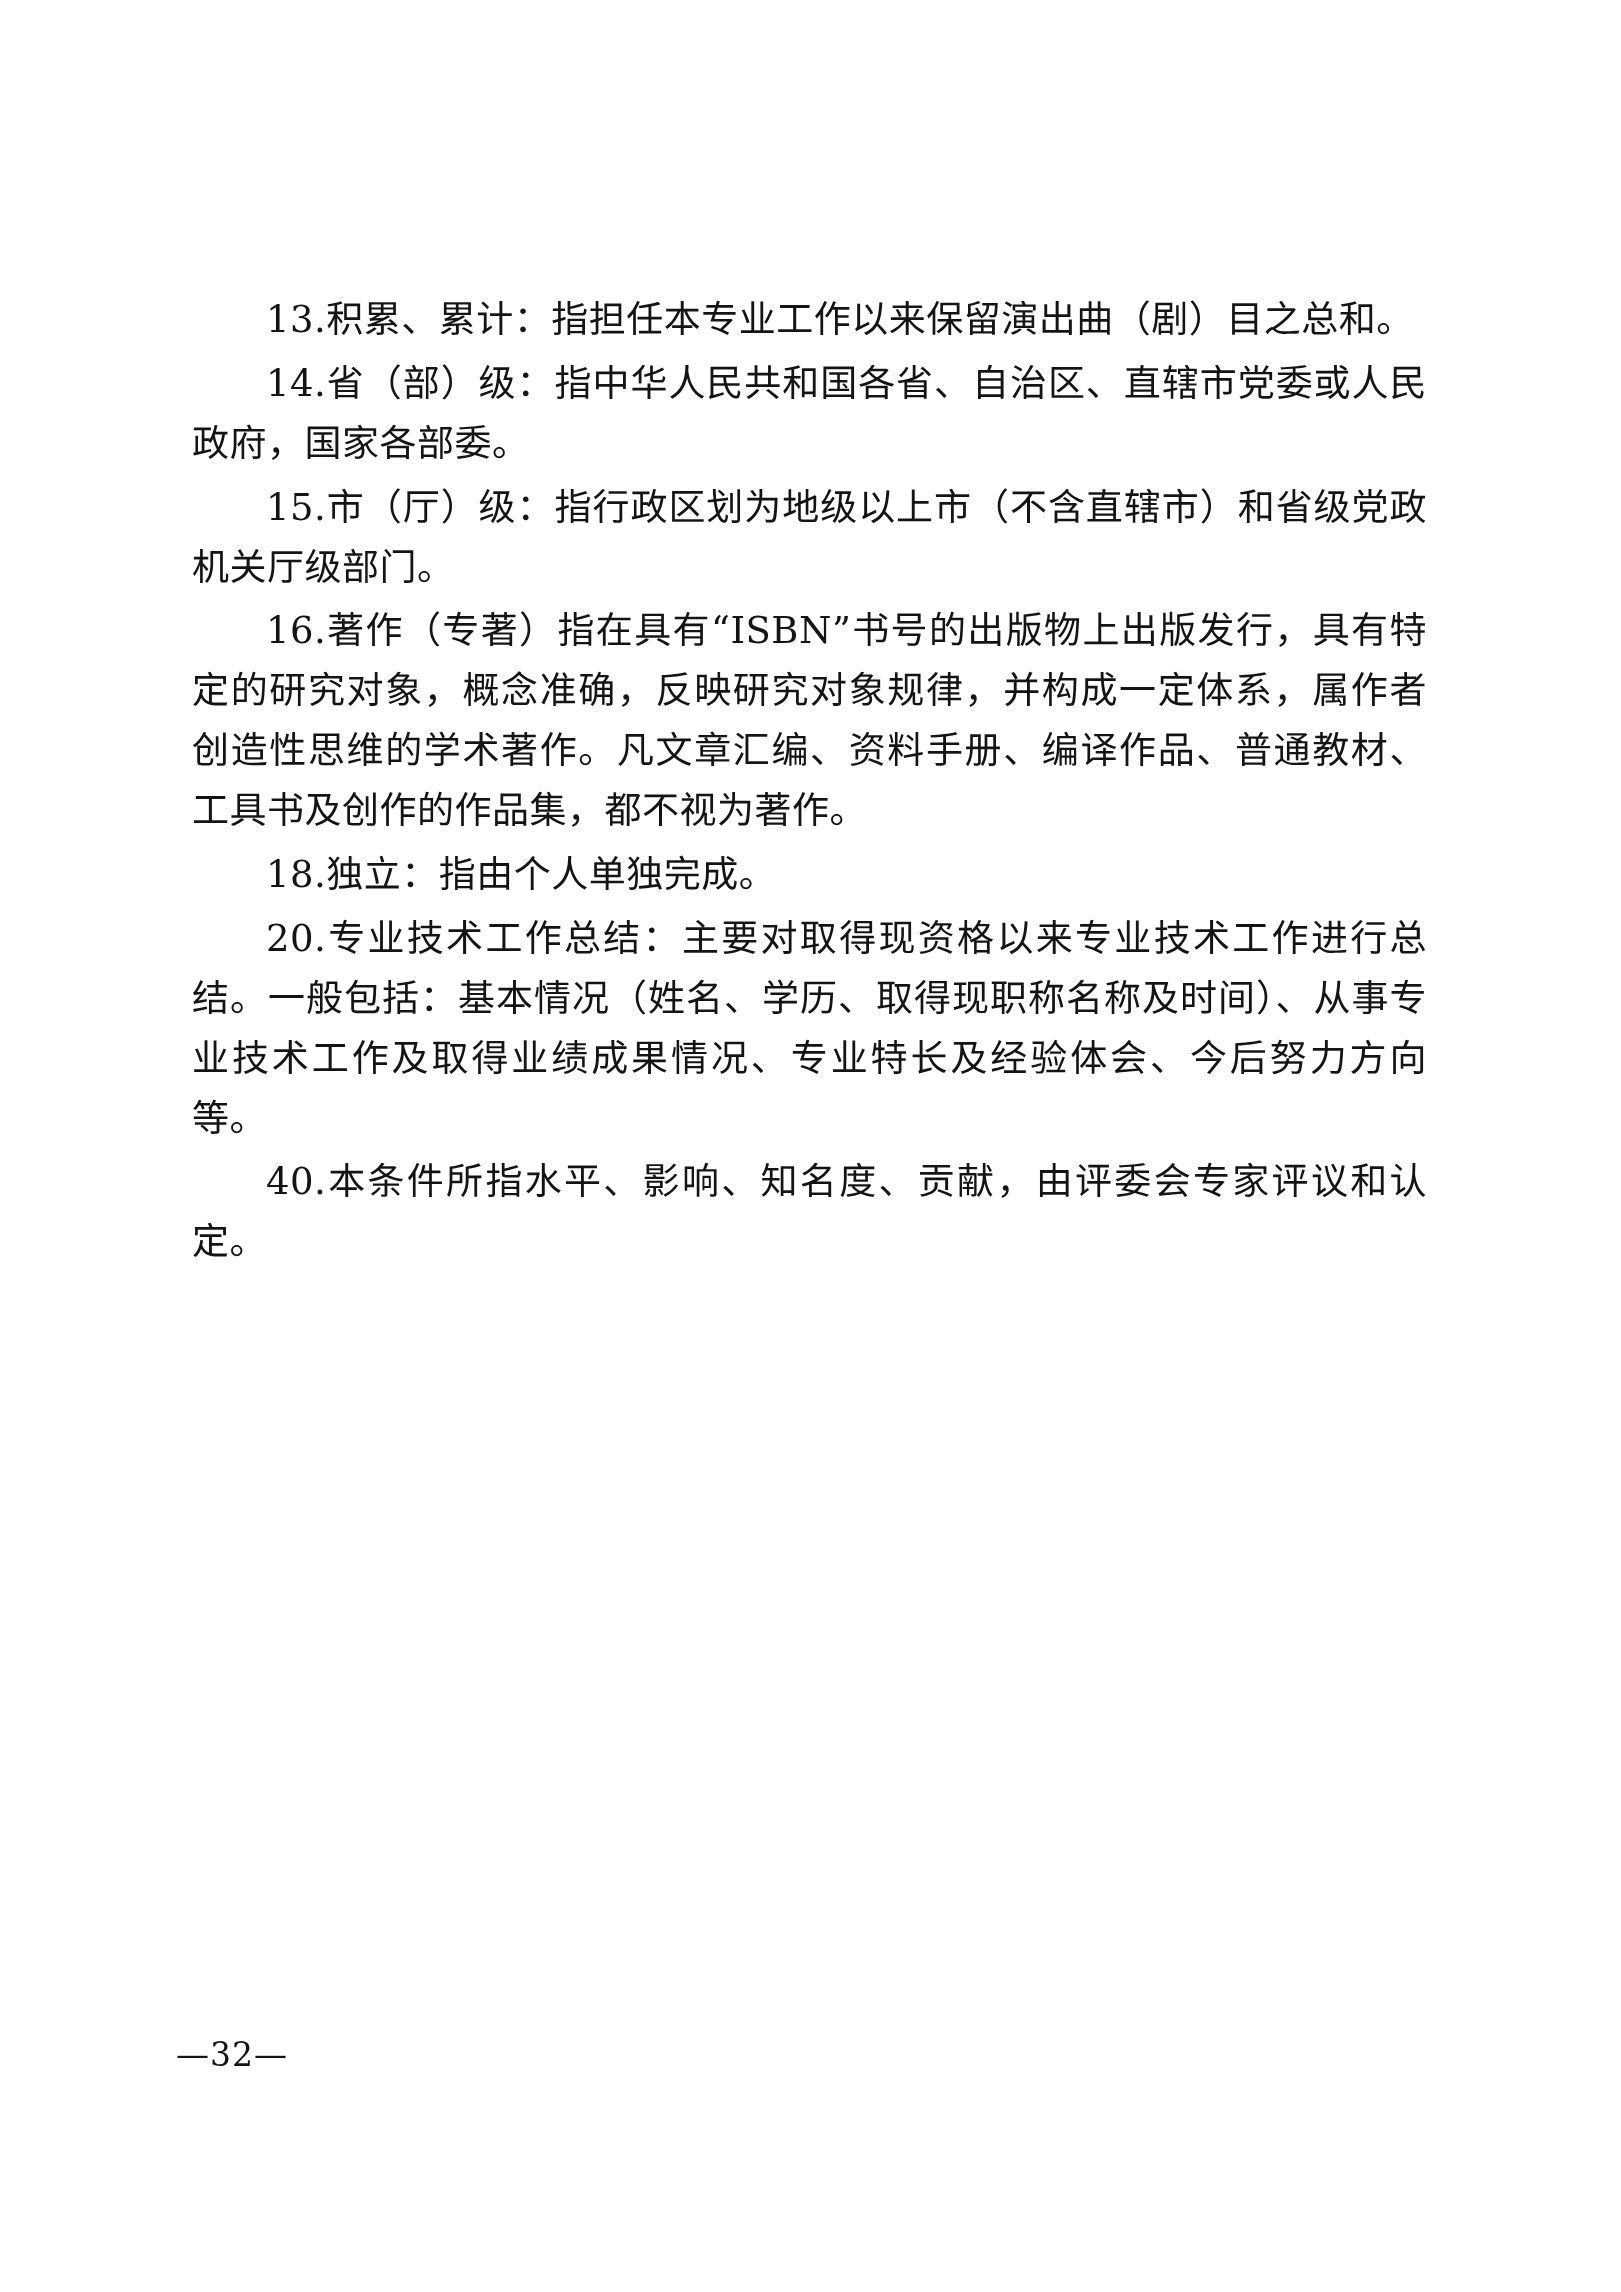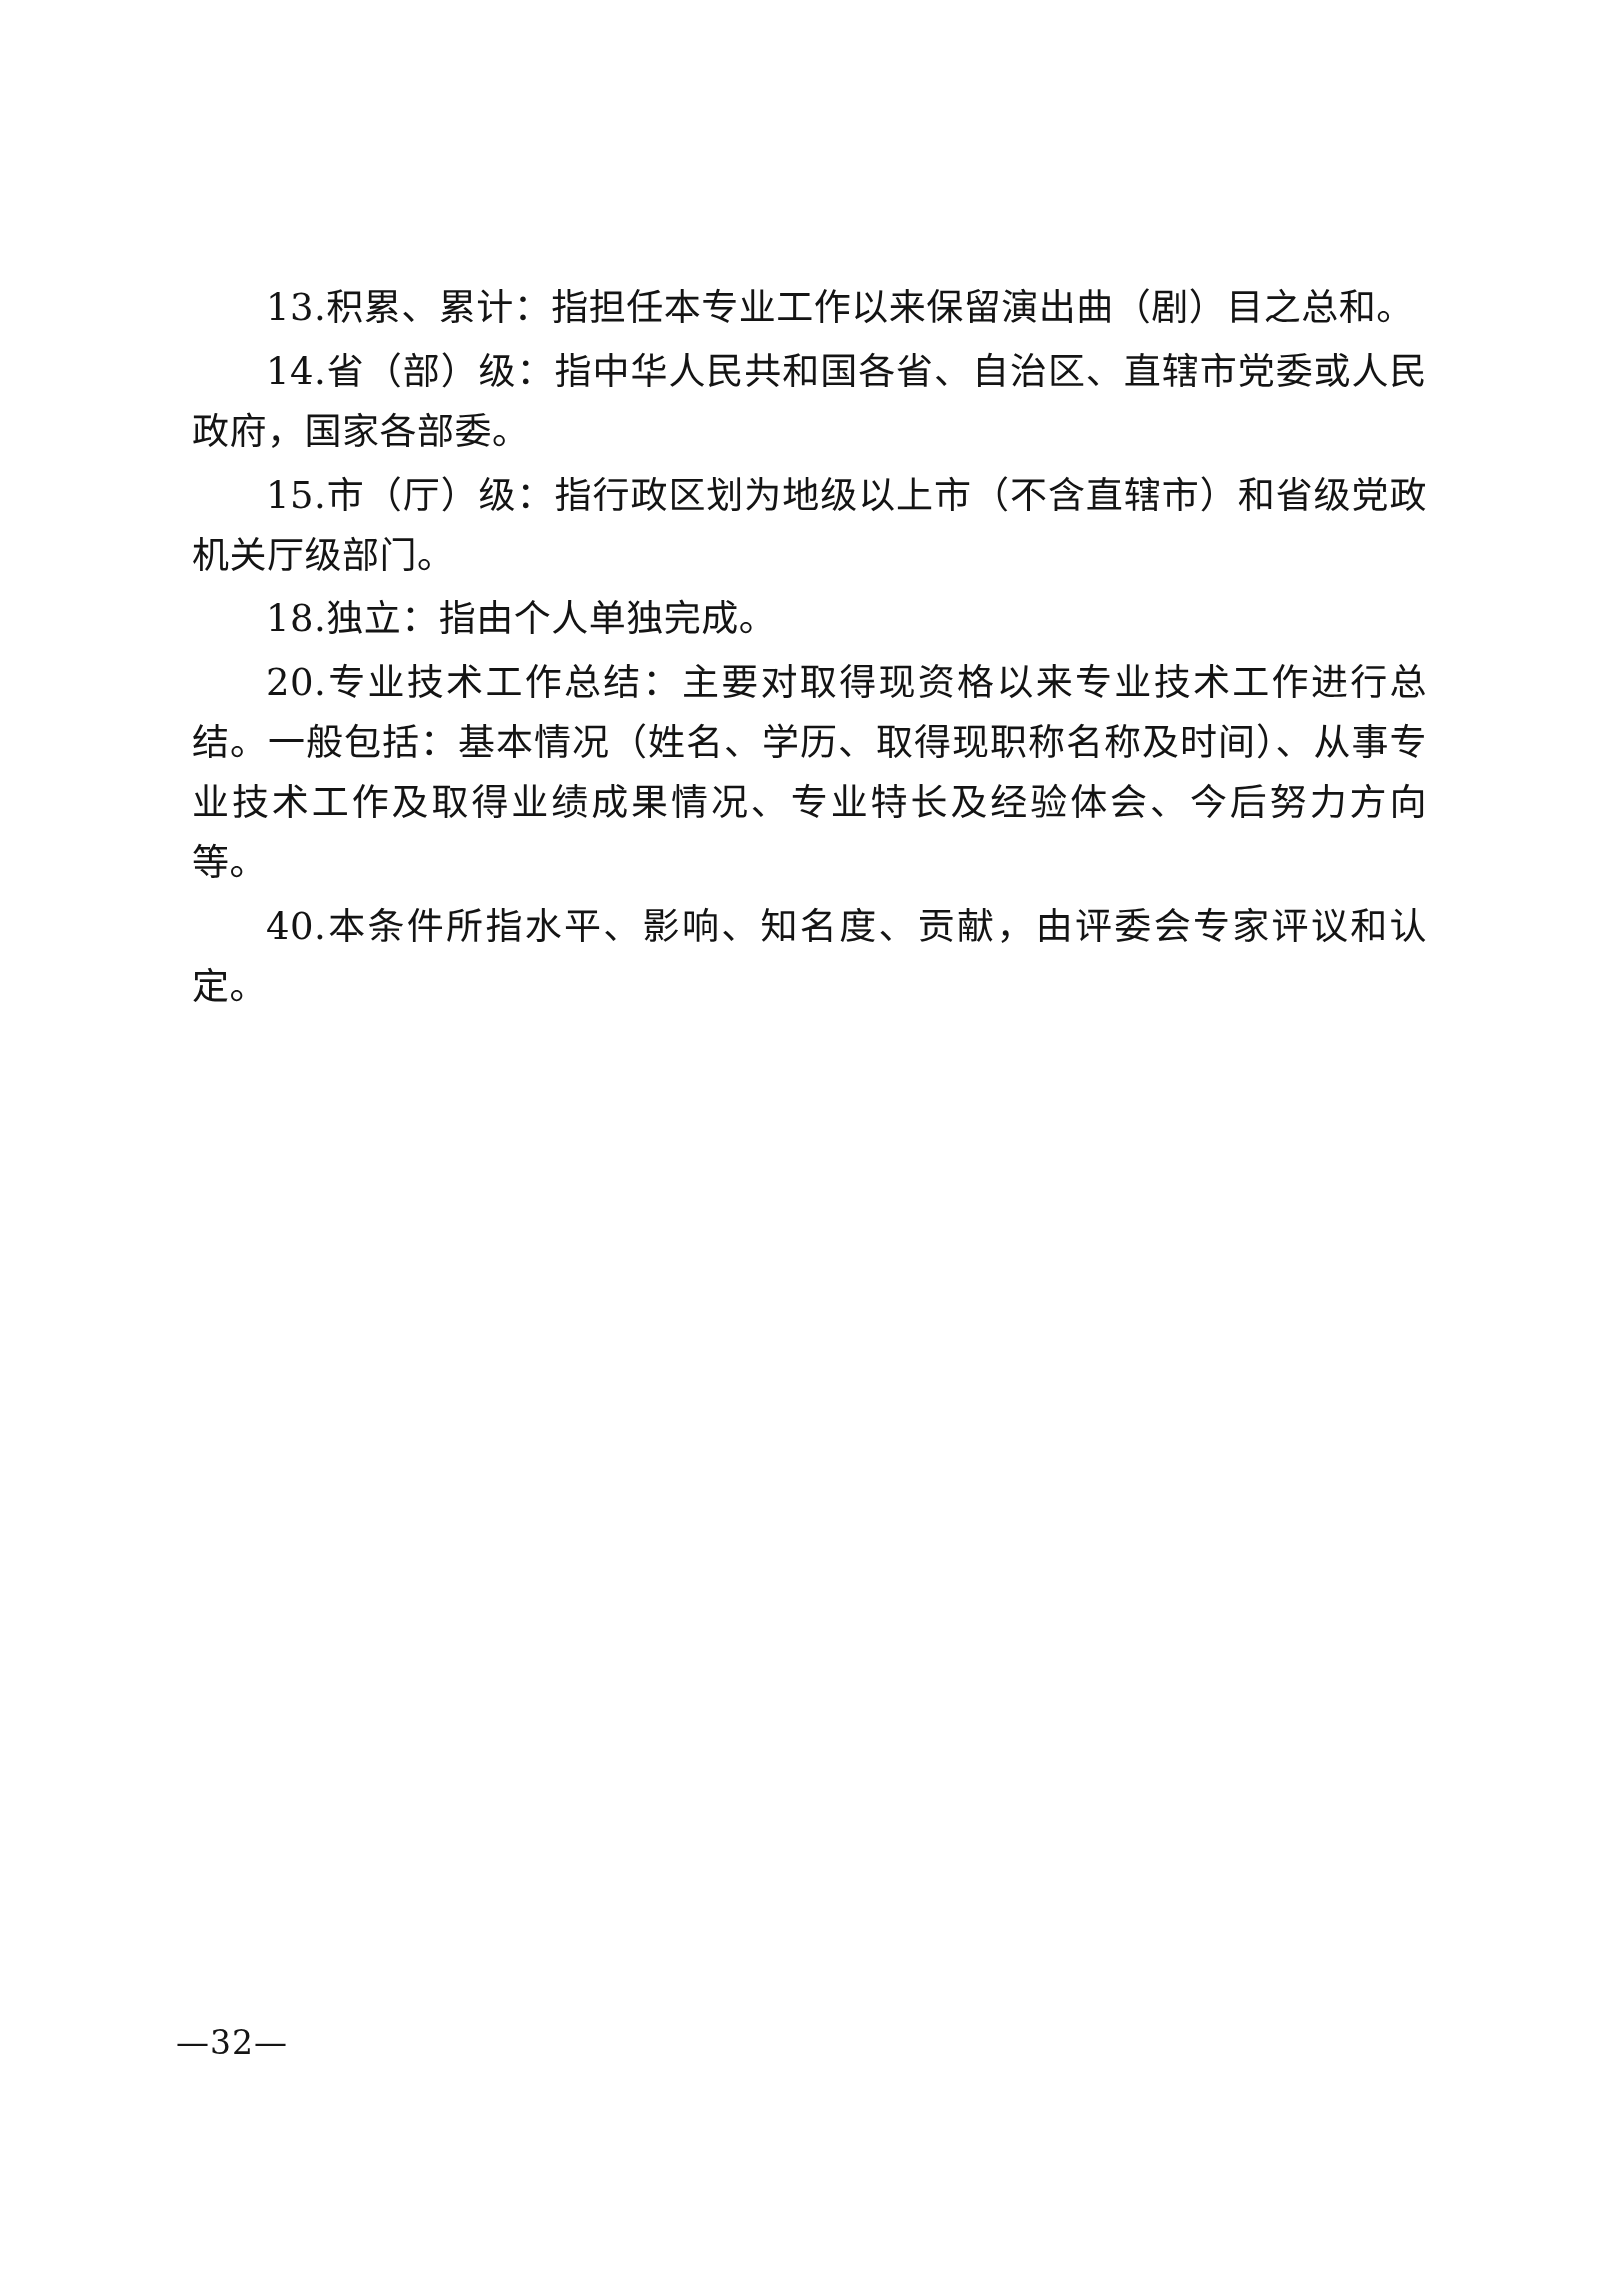--- a/index.html
+++ b/index.html
@@ -5,21 +5,21 @@
   html, body {
     margin: 0;
     padding: 0;
     background: #ffffff;
   }
   .page {
     position: relative;
     width: 1621px;
     height: 2236px;
     background: #ffffff;
-    margin: 4px auto;
+    margin: 16px auto;
     overflow: hidden;
   }
   .content {
     position: absolute;
     left: 192px;
     top: 274px;
     width: 1235px;
   }
   .para {
     font-family: "DejaVu Serif", "Liberation Serif", serif;
@@ -44,19 +44,20 @@
   }
 </style>
 </head>
 <body>
 
 <div class="page">
   <div class="content">
     <p class="para">13.积累、累计：指担任本专业工作以来保留演出曲（剧）目之总和。</p>
     <p class="para">14.省（部）级：指中华人民共和国各省、自治区、直辖市党委或人民政府，国家各部委。</p>
     <p class="para">15.市（厅）级：指行政区划为地级以上市（不含直辖市）和省级党政机关厅级部门。</p>
+    <p class="para">16.著作（专著）指在具有“ISBN”书号的出版物上出版发行，具有特定的研究对象，概念准确，反映研究对象规律，并构成一定体系，属作者创造性思维的学术著作。凡文章汇编、资料手册、编译作品、普通教材、工具书及创作的作品集，都不视为著作。</p>
     <p class="para">18.独立：指由个人单独完成。</p>
     <p class="para">20.专业技术工作总结：主要对取得现资格以来专业技术工作进行总结。一般包括：基本情况（姓名、学历、取得现职称名称及时间）、从事专业技术工作及取得业绩成果情况、专业特长及经验体会、今后努力方向等。</p>
     <p class="para">40.本条件所指水平、影响、知名度、贡献，由评委会专家评议和认定。</p>
   </div>
   <div class="page-number">—32—</div>
 </div>
 
 
 </body></html>

